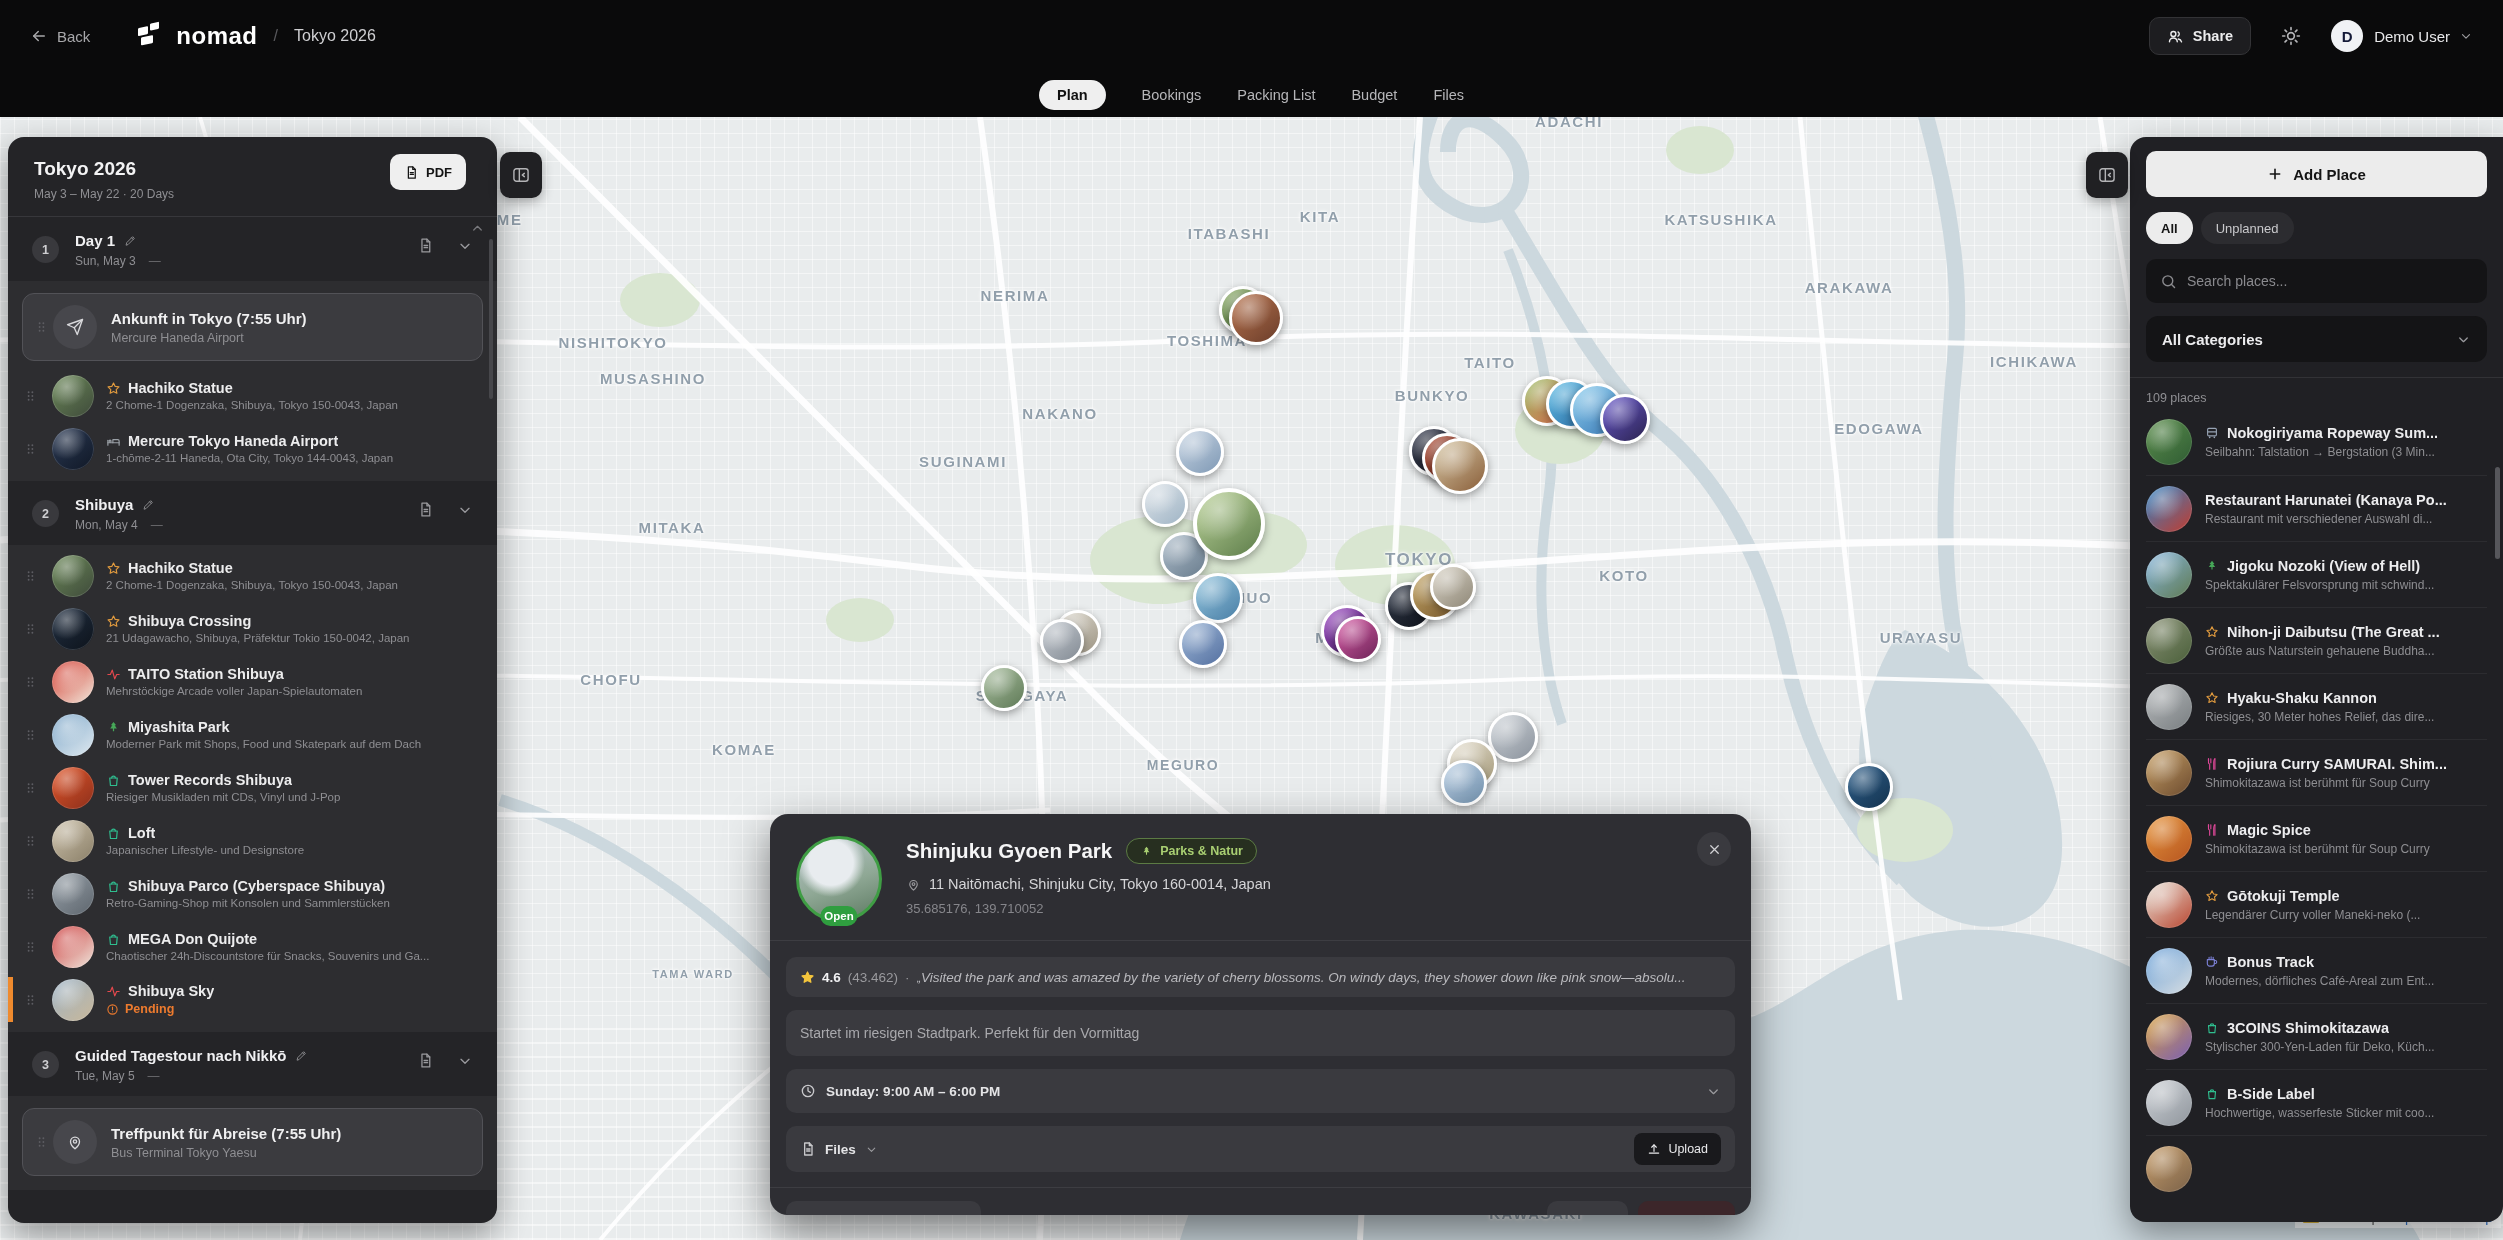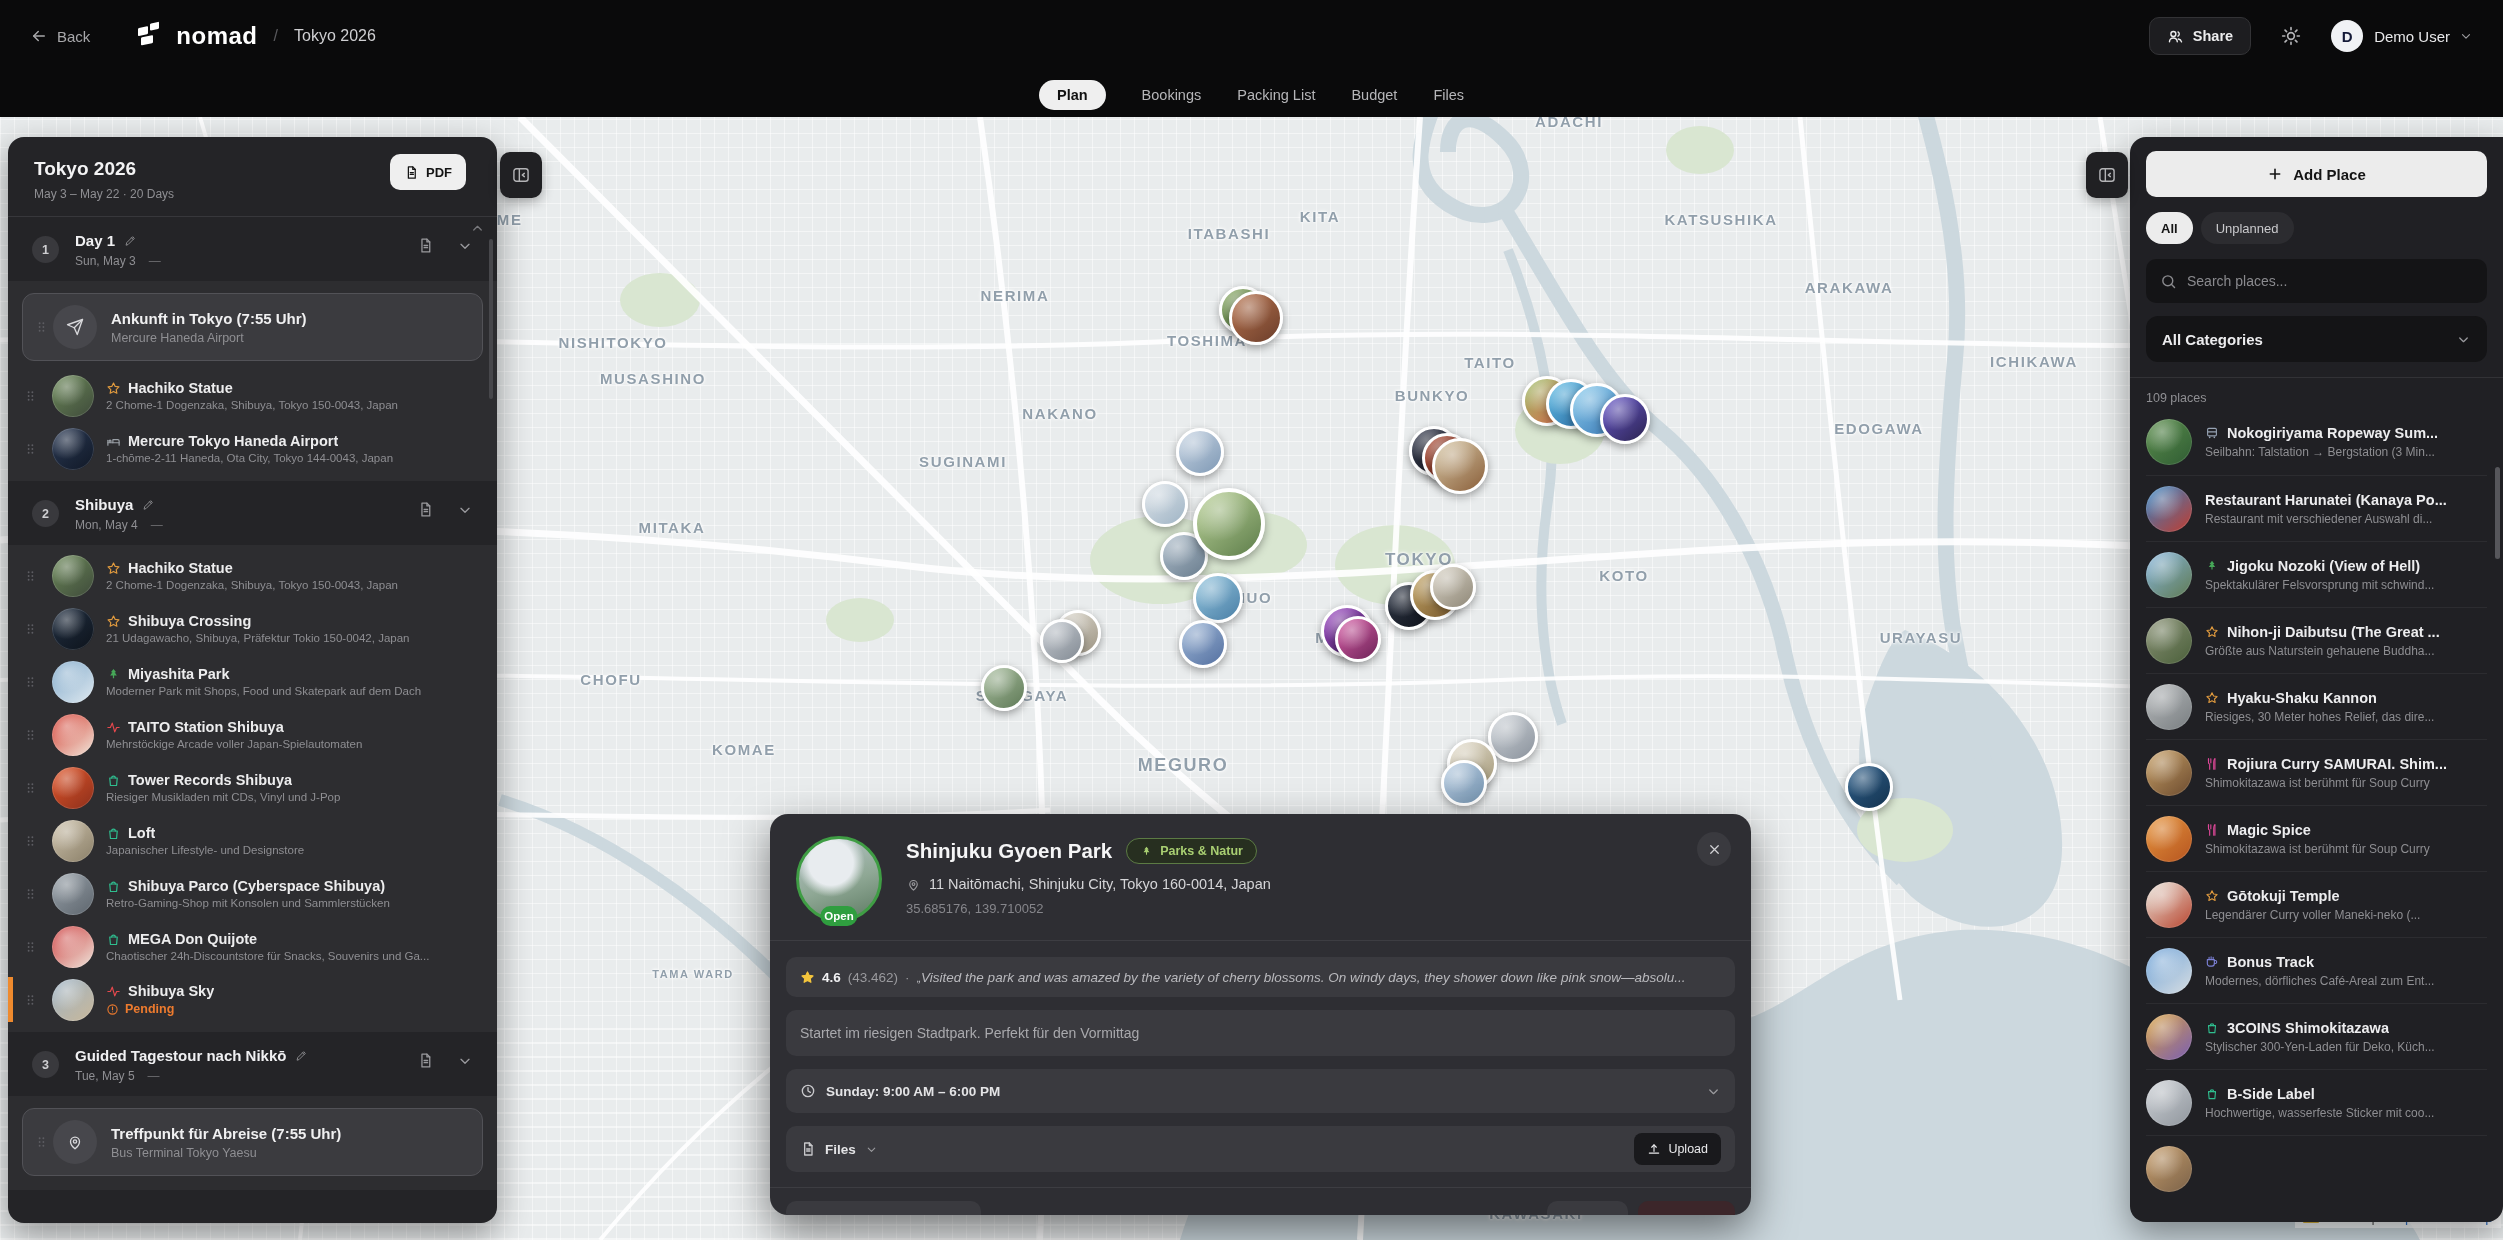--- a/index.html
+++ b/index.html
@@ -242,21 +242,21 @@
         <div class="map-label" style="left: 963px; top: 461px; font-size: 15px;">SUGINAMI</div>
         <div class="map-label" style="left: 430px; top: 440px; font-size: 15px;">KOGANEI</div>
         <div class="map-label" style="left: 672px; top: 527px; font-size: 15px;">MITAKA</div>
         <div class="map-label" style="left: 1419px; top: 560px; font-size: 17px;">TOKYO</div>
         <div class="map-label" style="left: 1247px; top: 597px; font-size: 15px;">CHUO</div>
         <div class="map-label" style="left: 1624px; top: 575px; font-size: 15px;">KOTO</div>
         <div class="map-label" style="left: 611px; top: 679px; font-size: 15px;">CHOFU</div>
         <div class="map-label" style="left: 1022px; top: 695px; font-size: 15px;">SETAGAYA</div>
         <div class="map-label" style="left: 1921px; top: 637px; font-size: 15px;">URAYASU</div>
         <div class="map-label" style="left: 1349px; top: 637px; font-size: 15px;">MINATO</div>
-        <div class="map-label" style="left: 1183px; top: 765px; font-size: 18px;">MEGURO</div>
+        <div class="map-label" style="left: 1183px; top: 765px; font-size: 14px;">MEGURO</div>
         <div class="map-label" style="left: 744px; top: 749px; font-size: 15px;">KOMAE</div>
         <div class="map-label" style="left: 693px; top: 974px; font-size: 11px;">TAMA WARD</div>
         <div class="map-label" style="left: 1536px; top: 1213px; font-size: 15px;">KAWASAKI</div>
       </div>
     <div id="mapMarkers">
         <div class="marker" style="left: 1243px; top: 310px; width: 48px; height: 48px; background: radial-gradient(circle at 35% 28%, rgba(255, 255, 255, 0.45), transparent 50%), linear-gradient(140deg, rgb(143, 174, 106), rgb(76, 107, 63));"></div>
         <div class="marker" style="left: 1256px; top: 318px; width: 54px; height: 54px; background: radial-gradient(circle at 35% 28%, rgba(255, 255, 255, 0.45), transparent 50%), linear-gradient(140deg, rgb(184, 116, 79), rgb(107, 61, 42));"></div>
         <div class="marker" style="left: 1547px; top: 401px; width: 50px; height: 50px; background: radial-gradient(circle at 35% 28%, rgba(255, 255, 255, 0.45), transparent 50%), linear-gradient(140deg, rgb(159, 192, 106), rgb(210, 105, 74));"></div>
         <div class="marker" style="left: 1571px; top: 404px; width: 50px; height: 50px; background: radial-gradient(circle at 35% 28%, rgba(255, 255, 255, 0.45), transparent 50%), linear-gradient(140deg, rgb(100, 192, 232), rgb(43, 108, 163));"></div>
         <div class="marker" style="left: 1597px; top: 410px; width: 54px; height: 54px; background: radial-gradient(circle at 35% 28%, rgba(255, 255, 255, 0.45), transparent 50%), linear-gradient(140deg, rgb(142, 208, 240), rgb(58, 120, 181));"></div>
@@ -578,53 +578,53 @@
                 <g fill="currentColor" stroke="none">
                   <circle cx="9" cy="6" r="1.5"></circle>
                   <circle cx="15" cy="6" r="1.5"></circle>
                   <circle cx="9" cy="12" r="1.5"></circle>
                   <circle cx="15" cy="12" r="1.5"></circle>
                   <circle cx="9" cy="18" r="1.5"></circle>
                   <circle cx="15" cy="18" r="1.5"></circle>
                 </g>
               </svg>
             </span>
+            <div class="thumb" style="background:radial-gradient(circle at 35% 28%, rgba(255,255,255,.4), transparent 48%), linear-gradient(140deg,#d23c30,#f2e8dc)"></div>
+            <div class="item-text">
+              <div class="item-title-row">
+                <svg width="15" height="15" viewBox="0 0 24 24" fill="none" stroke="currentColor" stroke-width="1.9" stroke-linecap="round" stroke-linejoin="round" style="color:#e5484d">
+                  <path d="M3 12h4l3-7 4 14 3-7h4"></path>
+                </svg>
+                <span class="item-title">TAITO Station Shibuya</span>
+              </div>
+              <div class="item-sub">Mehrstöckige Arcade voller Japan-Spielautomaten</div>
+            </div>
+          </div>
+          <div class="item-row">
+            <span class="grip">
+              <svg width="15" height="15" viewBox="0 0 24 24" fill="none" stroke="currentColor" stroke-width="2" stroke-linecap="round" stroke-linejoin="round" style="color:#5d5d62">
+                <g fill="currentColor" stroke="none">
+                  <circle cx="9" cy="6" r="1.5"></circle>
+                  <circle cx="15" cy="6" r="1.5"></circle>
+                  <circle cx="9" cy="12" r="1.5"></circle>
+                  <circle cx="15" cy="12" r="1.5"></circle>
+                  <circle cx="9" cy="18" r="1.5"></circle>
+                  <circle cx="15" cy="18" r="1.5"></circle>
+                </g>
+              </svg>
+            </span>
             <div class="thumb" style="background:radial-gradient(circle at 35% 28%, rgba(255,255,255,.4), transparent 48%), linear-gradient(140deg,#7fa8c9,#dfe9f0)"></div>
             <div class="item-text">
               <div class="item-title-row">
                 <svg width="15" height="15" viewBox="0 0 24 24" fill="none" stroke="currentColor" stroke-width="1.9" stroke-linecap="round" stroke-linejoin="round" style="color:#46a758">
                   <path d="M12 3l4.2 5.4h-2.4l3.6 5.2H13v4.2h-2v-4.2H6.6l3.6-5.2H7.8z" fill="currentColor" stroke="none"></path>
                 </svg>
                 <span class="item-title">Miyashita Park</span>
               </div>
               <div class="item-sub">Moderner Park mit Shops, Food und Skatepark auf dem Dach</div>
-            </div>
-          </div>
-          <div class="item-row">
-            <span class="grip">
-              <svg width="15" height="15" viewBox="0 0 24 24" fill="none" stroke="currentColor" stroke-width="2" stroke-linecap="round" stroke-linejoin="round" style="color:#5d5d62">
-                <g fill="currentColor" stroke="none">
-                  <circle cx="9" cy="6" r="1.5"></circle>
-                  <circle cx="15" cy="6" r="1.5"></circle>
-                  <circle cx="9" cy="12" r="1.5"></circle>
-                  <circle cx="15" cy="12" r="1.5"></circle>
-                  <circle cx="9" cy="18" r="1.5"></circle>
-                  <circle cx="15" cy="18" r="1.5"></circle>
-                </g>
-              </svg>
-            </span>
-            <div class="thumb" style="background:radial-gradient(circle at 35% 28%, rgba(255,255,255,.4), transparent 48%), linear-gradient(140deg,#d23c30,#f2e8dc)"></div>
-            <div class="item-text">
-              <div class="item-title-row">
-                <svg width="15" height="15" viewBox="0 0 24 24" fill="none" stroke="currentColor" stroke-width="1.9" stroke-linecap="round" stroke-linejoin="round" style="color:#e5484d">
-                  <path d="M3 12h4l3-7 4 14 3-7h4"></path>
-                </svg>
-                <span class="item-title">TAITO Station Shibuya</span>
-              </div>
-              <div class="item-sub">Mehrstöckige Arcade voller Japan-Spielautomaten</div>
             </div>
           </div>
           <div class="item-row">
             <span class="grip">
               <svg width="15" height="15" viewBox="0 0 24 24" fill="none" stroke="currentColor" stroke-width="2" stroke-linecap="round" stroke-linejoin="round" style="color:#5d5d62">
                 <g fill="currentColor" stroke="none">
                   <circle cx="9" cy="6" r="1.5"></circle>
                   <circle cx="15" cy="6" r="1.5"></circle>
                   <circle cx="9" cy="12" r="1.5"></circle>
                   <circle cx="15" cy="12" r="1.5"></circle>

